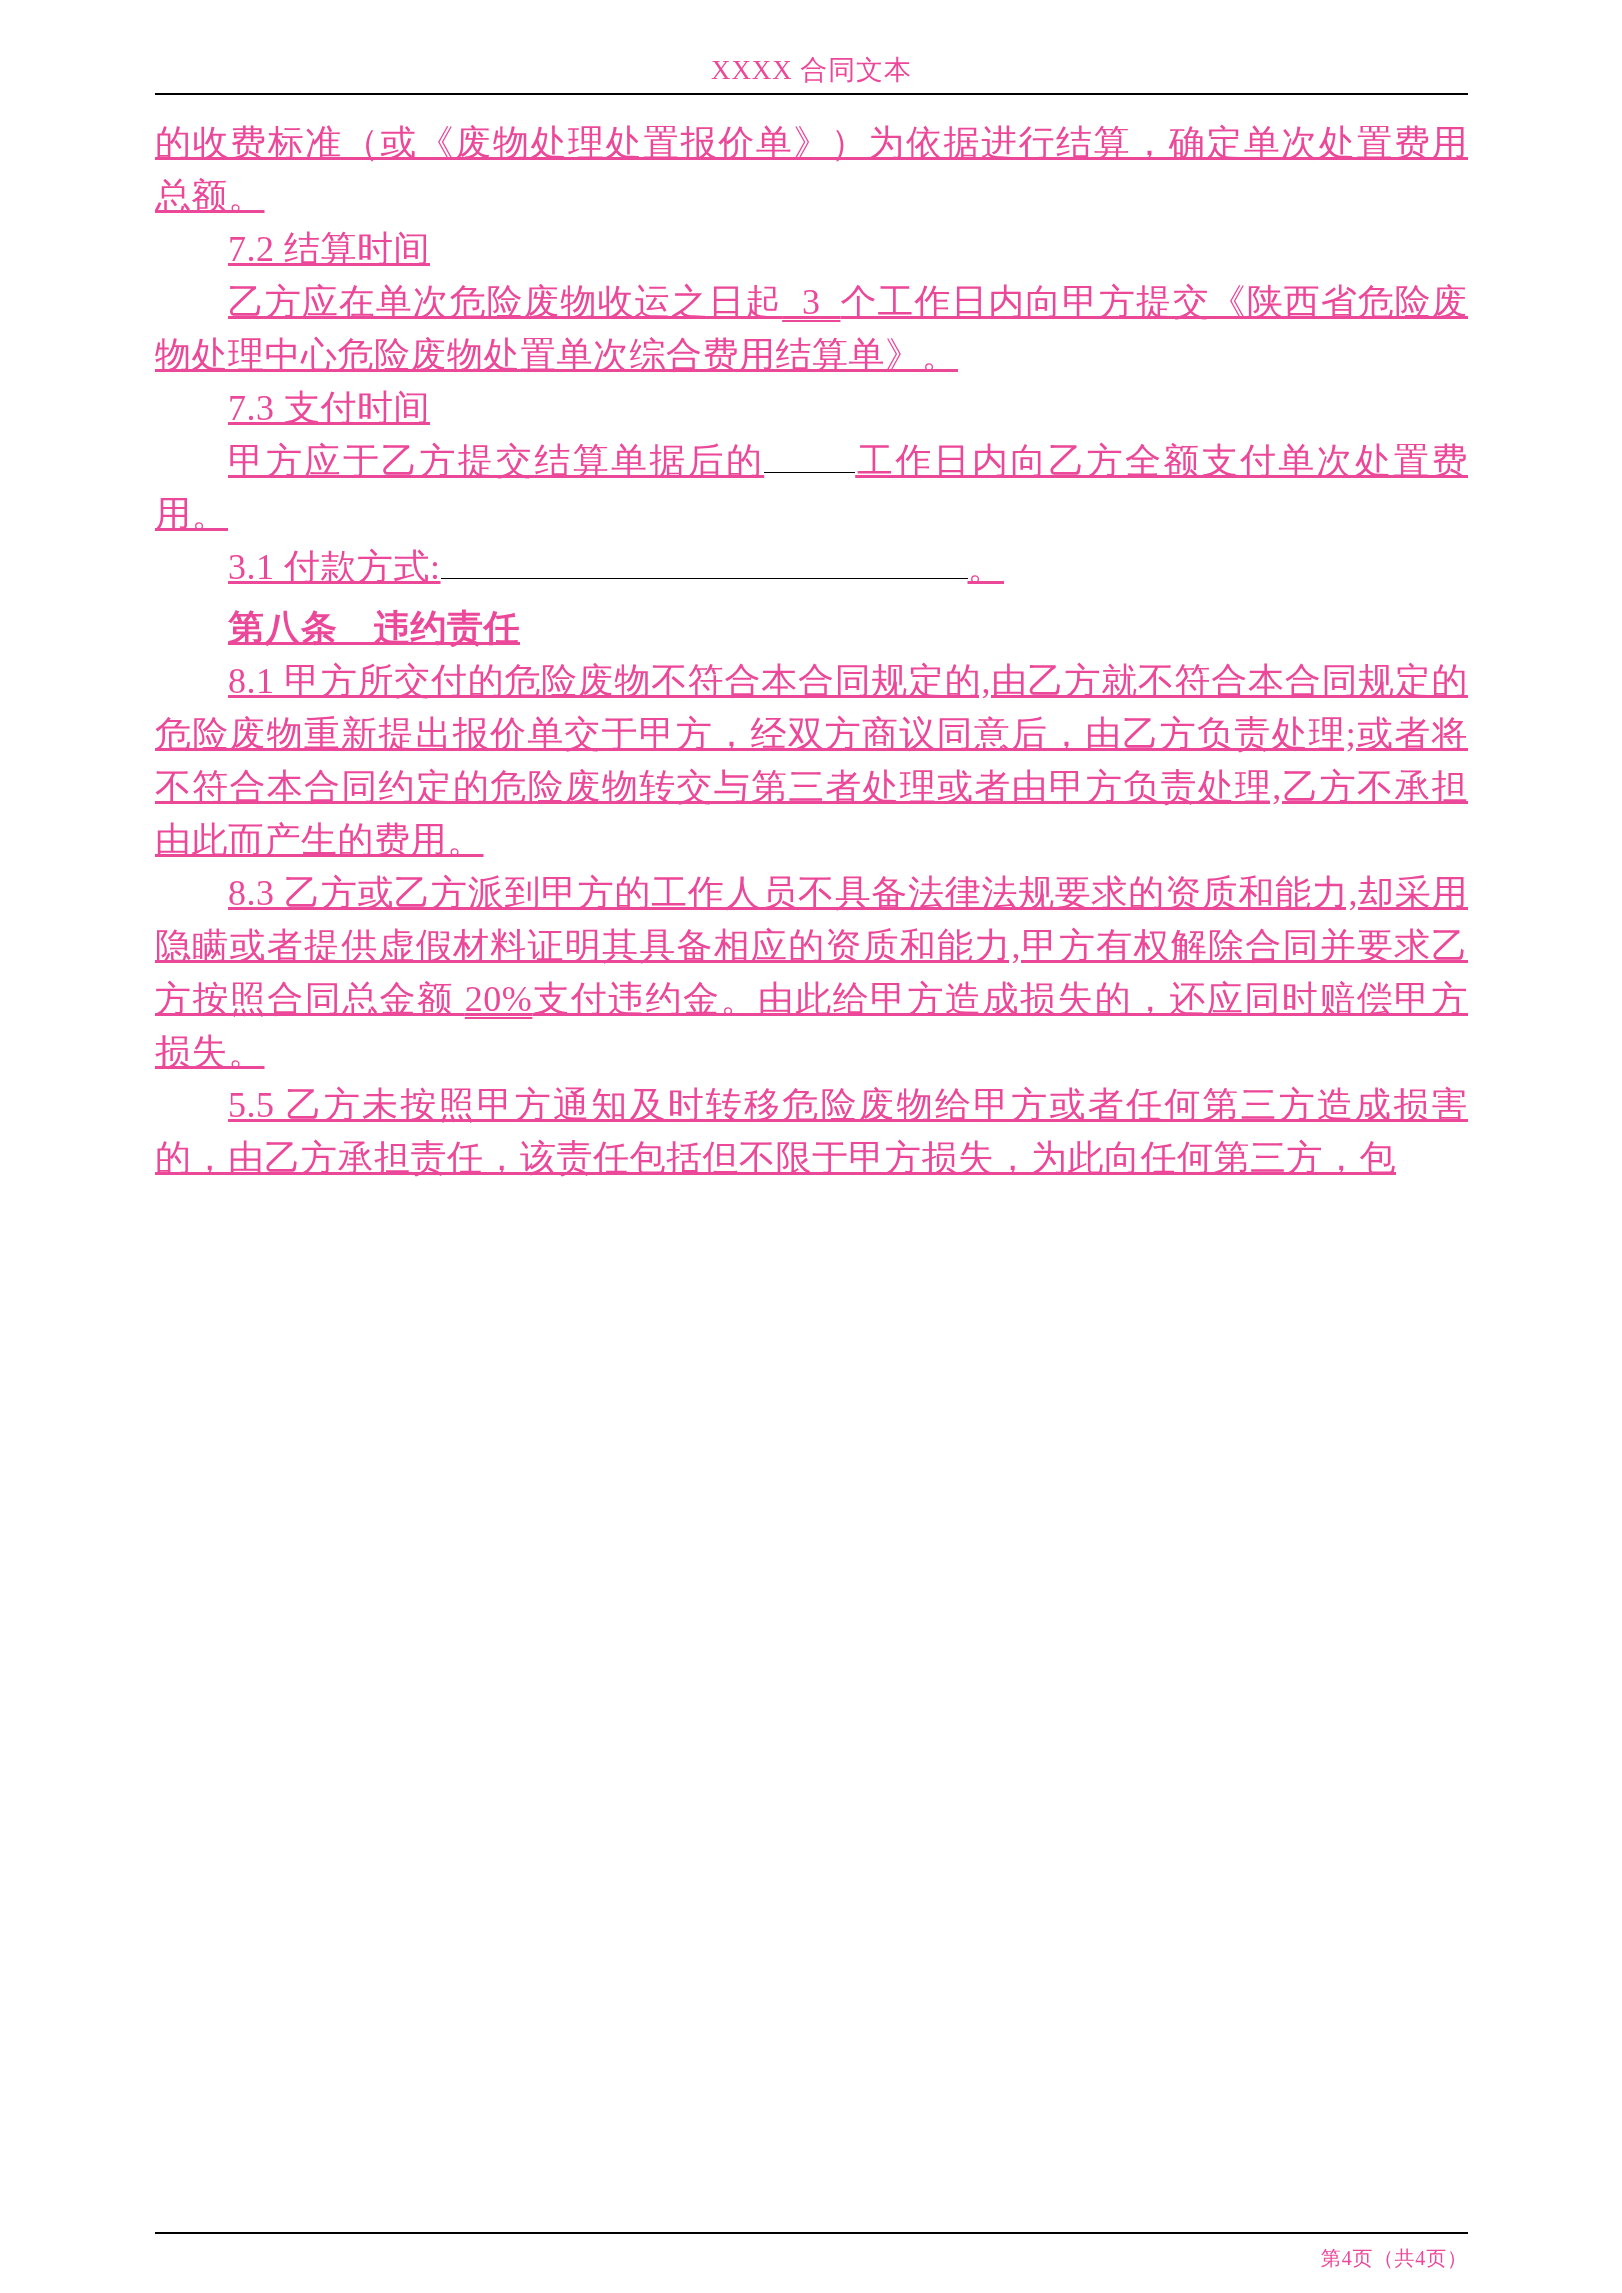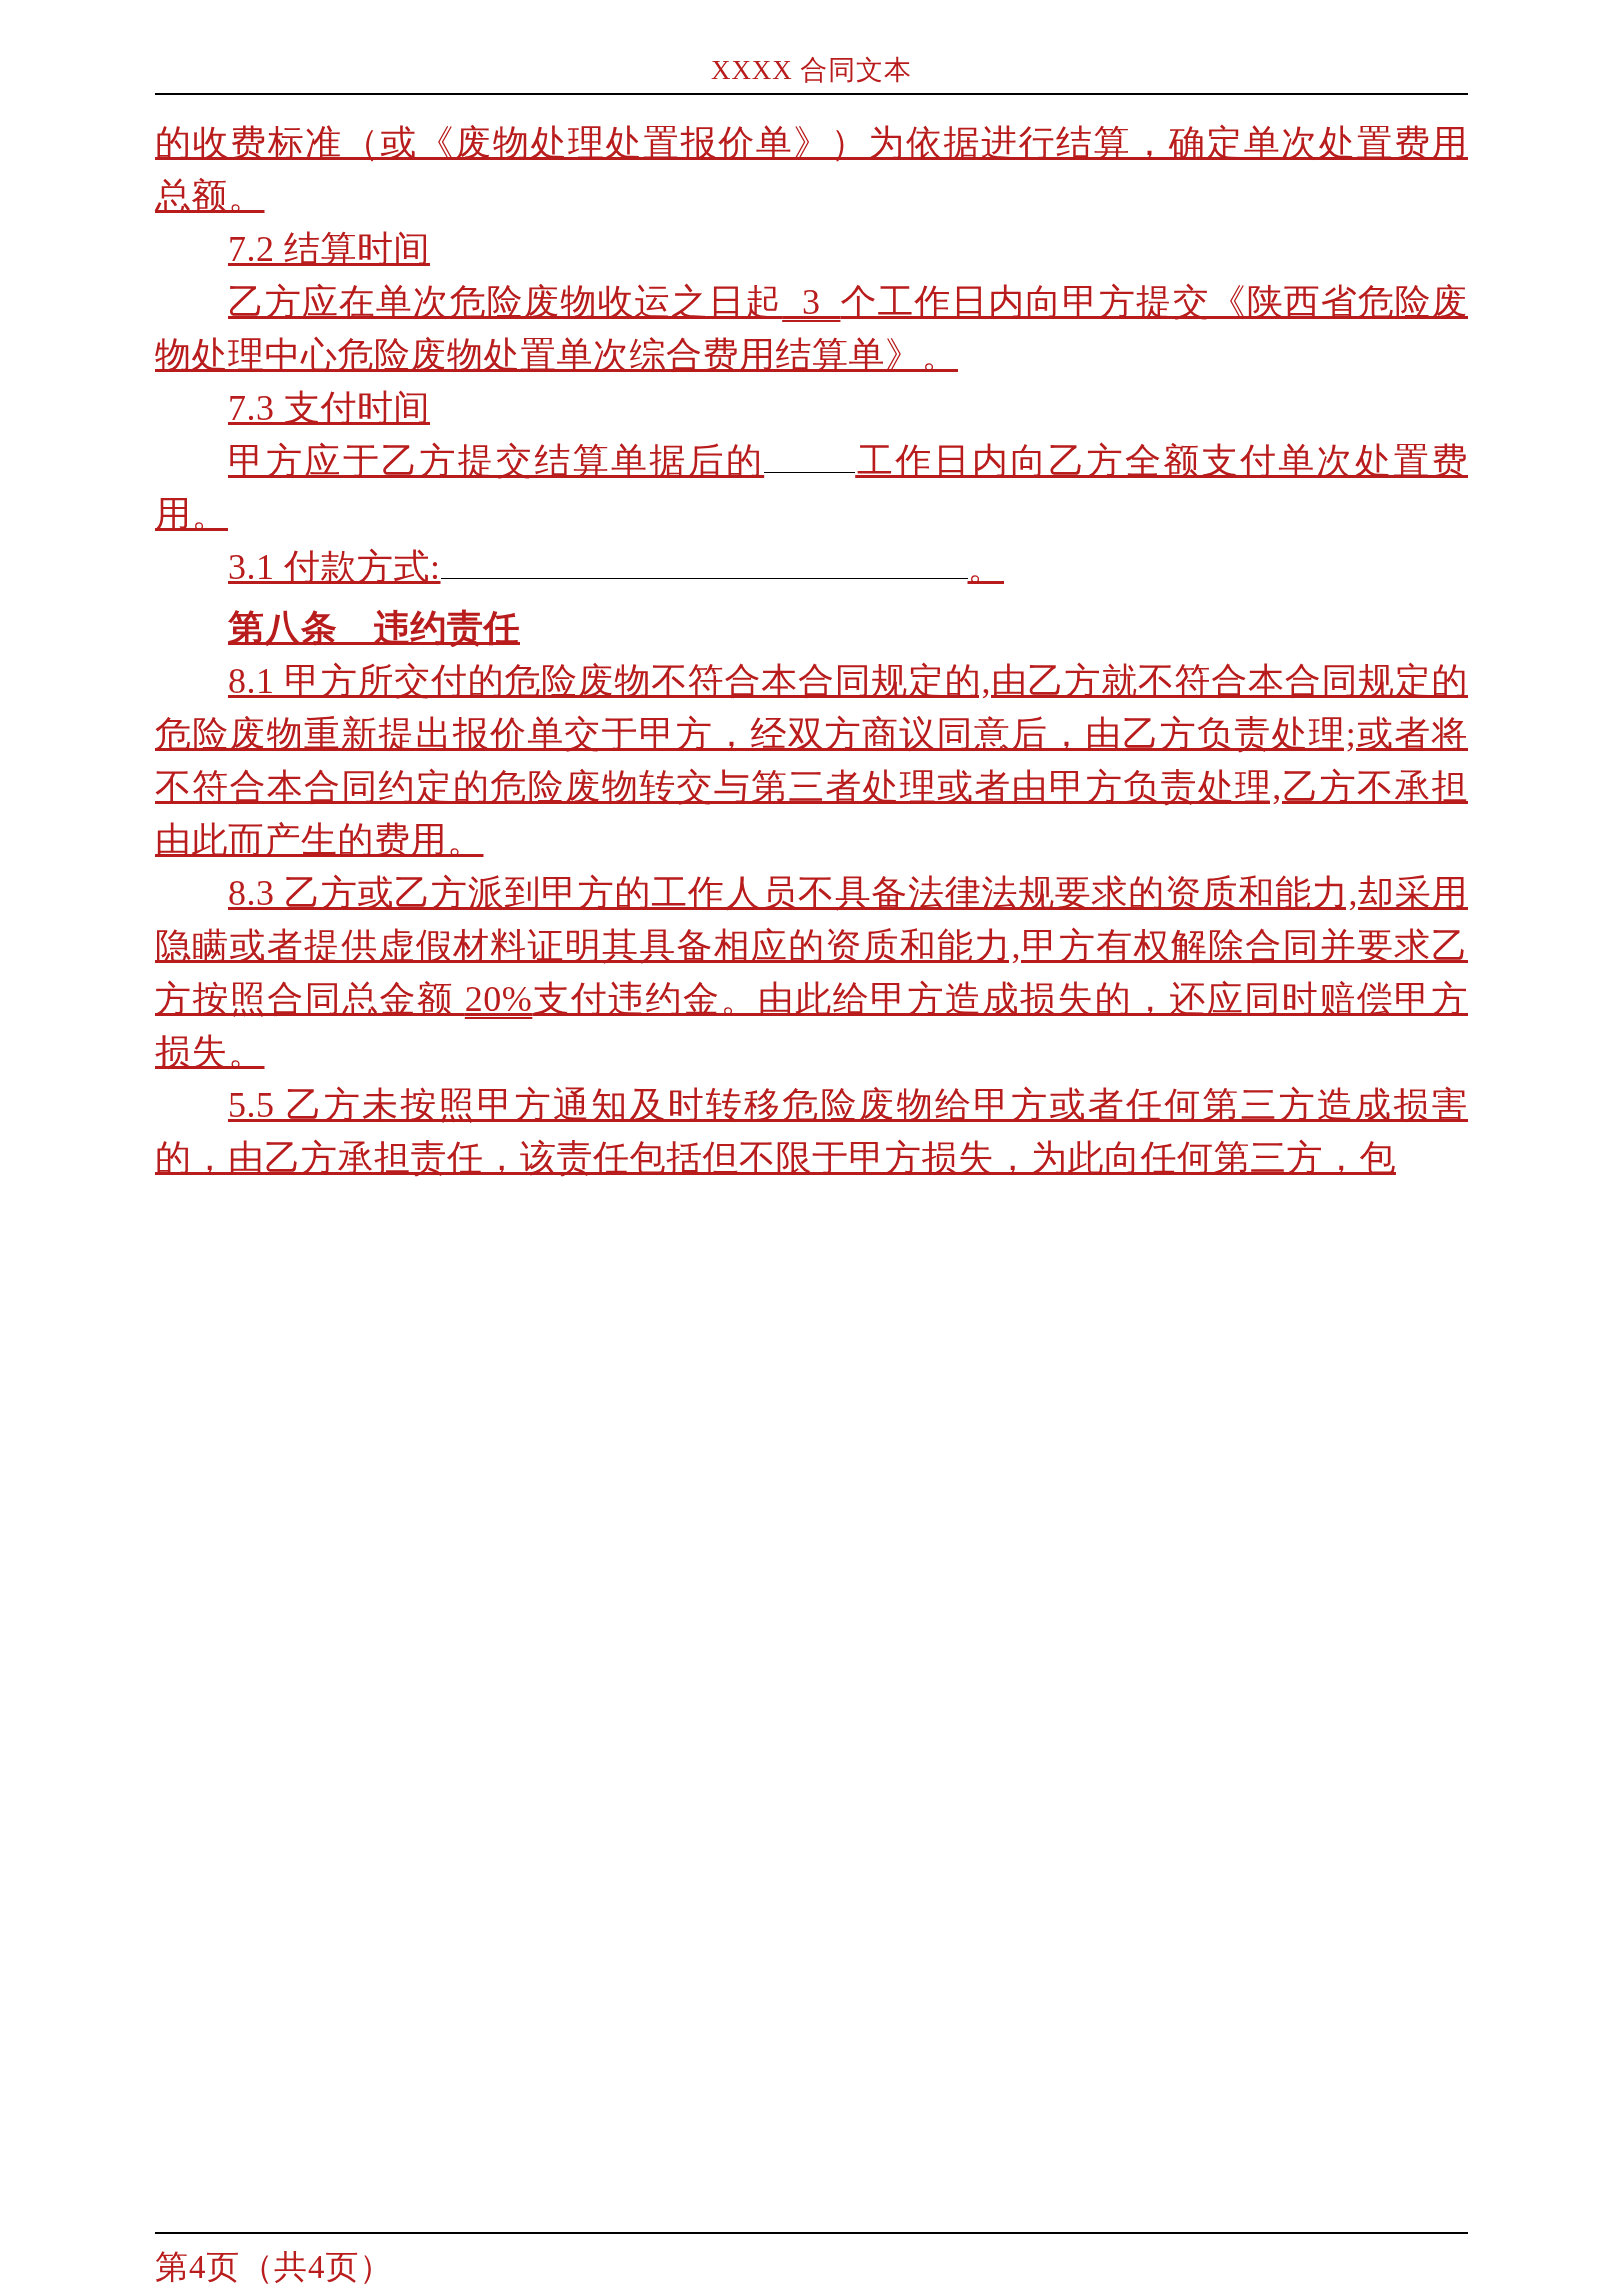--- a/index.html
+++ b/index.html
@@ -6,21 +6,21 @@
   html, body {
     margin: 0;
     padding: 0;
     background: #ffffff;
   }
   .page {
     position: relative;
     width: 1623px;
     height: 2294px;
     background: #ffffff;
-    color: #b91c1c;
+    color: #ec4899;
     font-family: "Liberation Serif", "DejaVu Serif", serif;
     overflow: hidden;
   }
   .page-header {
     position: absolute;
     top: 55px;
     left: 155px;
     right: 155px;
     text-align: center;
     font-size: 27px;
@@ -50,22 +50,22 @@
   .blank-line {
     display: inline-block;
     border-bottom: 1.8px solid #000000;
   }
   .page-footer {
     position: absolute;
     top: 2232px;
     left: 155px;
     right: 155px;
     border-top: 2.7px solid #000000;
-    text-align: left;
-    font-size: 33px;
+    text-align: right;
+    font-size: 20px;
     padding-top: 11px;
     letter-spacing: 0.9px;
   }
 </style>
 </head>
 <body>
 
 <div class="page">
 
   <div class="page-header">

